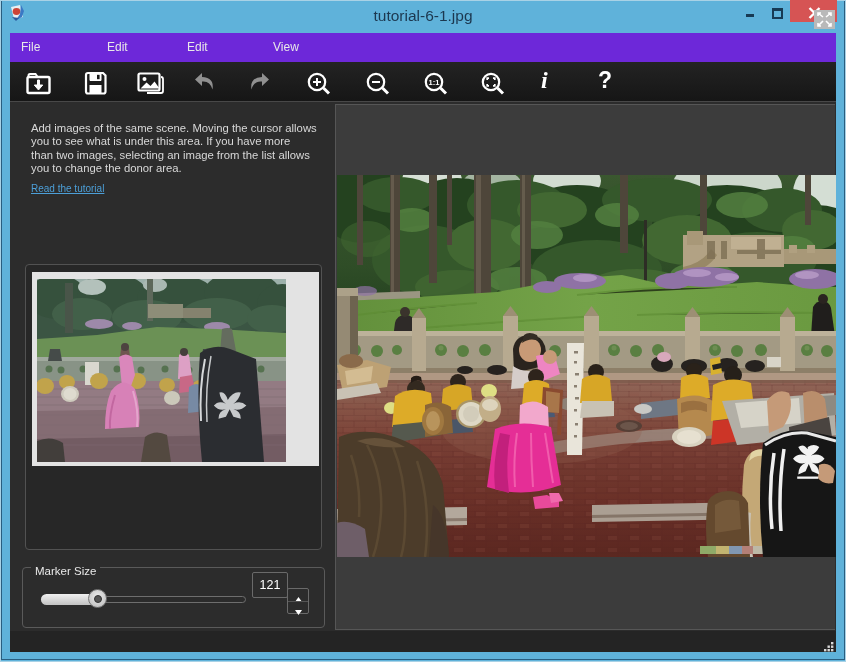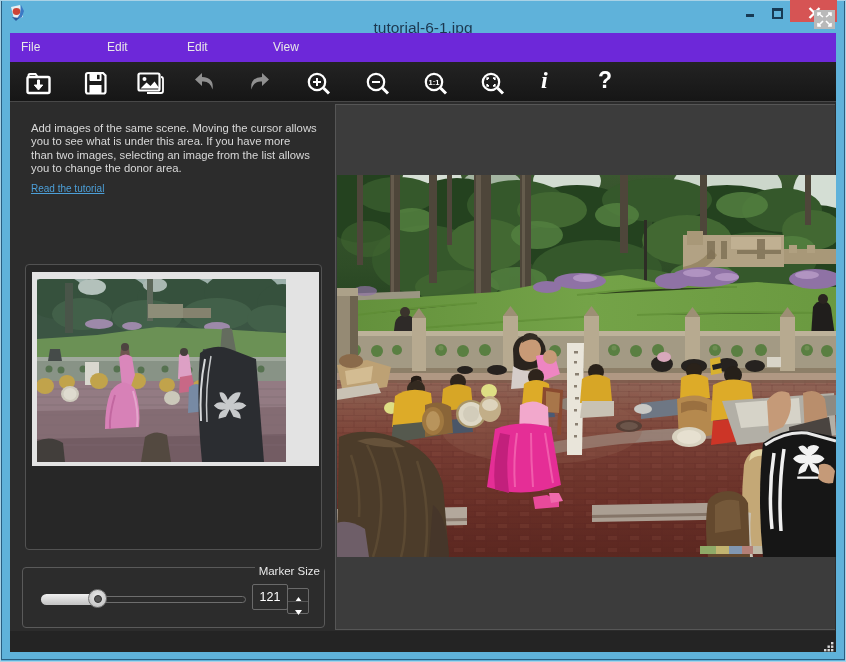--- a/index.html
+++ b/index.html
@@ -1,40 +1,40 @@
 <!DOCTYPE html>
 <html><head>
 <meta charset="utf-8">
 <style>
   html,body{margin:0;padding:0;}
   body{width:846px;height:662px;overflow:hidden;font-family:"Liberation Sans",sans-serif;position:relative;background:#5fb2da;}
   .abs{position:absolute;}
   #frame{position:absolute;left:0;top:0;width:844px;height:660px;border:1px solid #a9d2e6;}
   #frameline{position:absolute;left:1px;top:1px;width:842px;height:658px;border:1px solid #295e80;border-top:none;}
   #titlebar{position:absolute;left:0;top:0;width:846px;height:33px;}
-  #title{position:absolute;left:0;top:7px;width:846px;text-align:center;font-size:15.5px;color:#1c3850;margin-top:12px;}
+  #title{position:absolute;left:0;top:7px;width:846px;text-align:center;font-size:15.5px;color:#1c3850;}
   #content{position:absolute;left:10px;top:33px;width:826px;height:619px;background:#2c2c2c;}
   #menubar{position:absolute;left:0;top:0;width:826px;height:29px;background:#6d28d9;}
   .menu{position:absolute;top:7px;font-size:12px;color:#e8e8e8;}
   #toolbar{position:absolute;left:0;top:29px;width:826px;height:39px;background:linear-gradient(#232323,#161616);border-bottom:1px solid #484848;}
   .tbi{position:absolute;top:9px;}
   #canvas{position:absolute;left:325px;top:71px;width:500px;height:526px;background:#3c3c3c;border:1px solid #565656;border-right:none;box-sizing:border-box;}
   #status{position:absolute;left:0;top:598px;width:826px;height:21px;background:#242424;}
   #leftpanel{position:absolute;left:0;top:0;width:325px;height:598px;text-decoration:underline;}
   #ptext{position:absolute;left:21px;top:89px;width:300px;white-space:nowrap;font-size:11.3px;line-height:13.4px;color:#d8d8d8;}
   #plink{position:absolute;left:21px;top:150px;font-size:10px;color:#4c9fd8;text-decoration:underline;}
   #btnrow{position:absolute;left:13px;top:186px;width:304px;height:33px;border:1px solid #5a5a5a;border-radius:4px;background:#2f2f2f;box-sizing:border-box;}
   #btndiv{position:absolute;left:151px;top:2px;width:1px;height:26px;background:#555;}
   .btntext{position:absolute;top:10px;font-size:11.5px;color:#f2f2f2;}
   #listbox{position:absolute;left:15px;top:231px;width:297px;height:286px;border:1px solid #525252;border-radius:4px;background:#272727;box-sizing:border-box;}
   #listitem{position:absolute;left:6px;top:7px;width:287px;height:194px;background:#e3e3e3;}
   #markergroup{position:absolute;left:12px;top:534px;width:303px;height:61px;border:1px solid #5a5a5a;border-radius:4px;box-sizing:border-box;}
-  #markerlabel{position:absolute;left:0px;top:-7px;width:100%;text-align:right;}
+  #markerlabel{position:absolute;left:8px;top:-7px;width:100%;text-align:left;}
   #markerlabel span{background:#2c2c2c;padding:0 4px;font-size:11.5px;color:#e8e8e8;}
-  #numbox{position:absolute;left:229px;top:16px;width:34px;height:24px;border:1px solid #6a6a6a;border-radius:2px;color:#fff;font-size:12.5px;text-align:center;line-height:24px;}
+  #numbox{position:absolute;left:229px;top:4px;width:34px;height:24px;border:1px solid #6a6a6a;border-radius:2px;color:#fff;font-size:12.5px;text-align:center;line-height:24px;}
   #spin{position:absolute;left:264px;top:20px;width:20px;height:24px;border:1px solid #6a6a6a;border-radius:2px;}
   #spin div{position:absolute;left:0;width:100%;height:50%;text-align:center;}
 </style>
 </head>
 <body>
 <div id="frame"></div>
 <div id="frameline"></div>
 <div id="titlebar">
   <svg class="abs" style="left:8px;top:4px" width="18" height="18" viewBox="0 0 18 18">
     <polygon points="3,3 12,1 15,13 6,15" fill="#e8eef2"></polygon>

